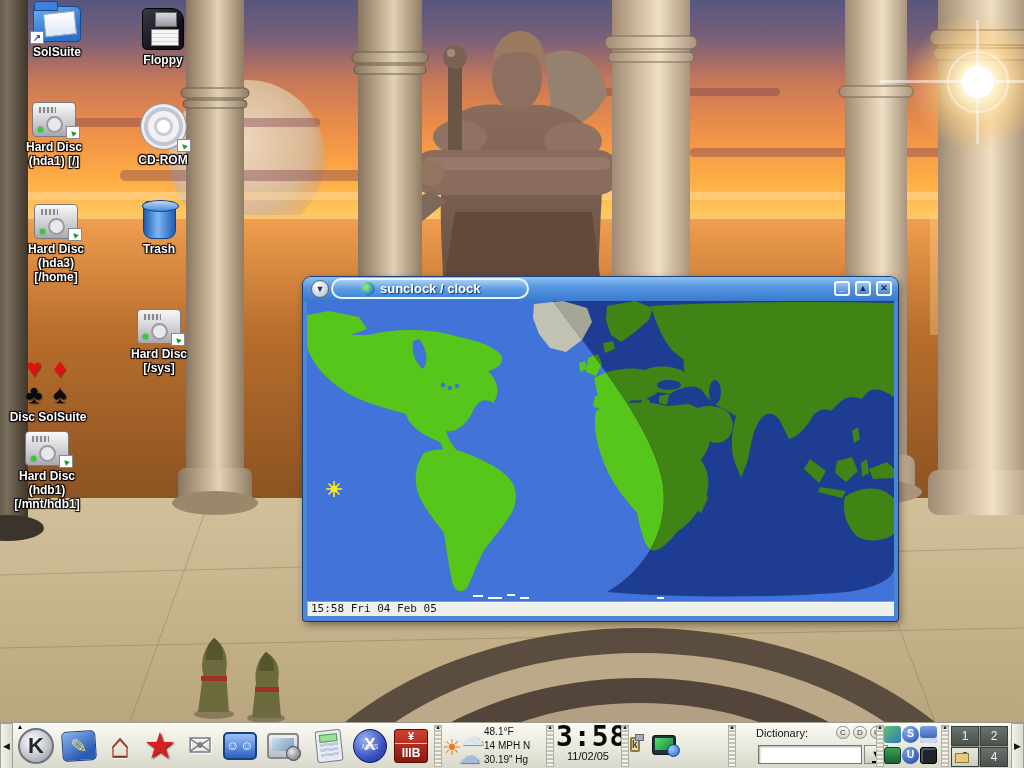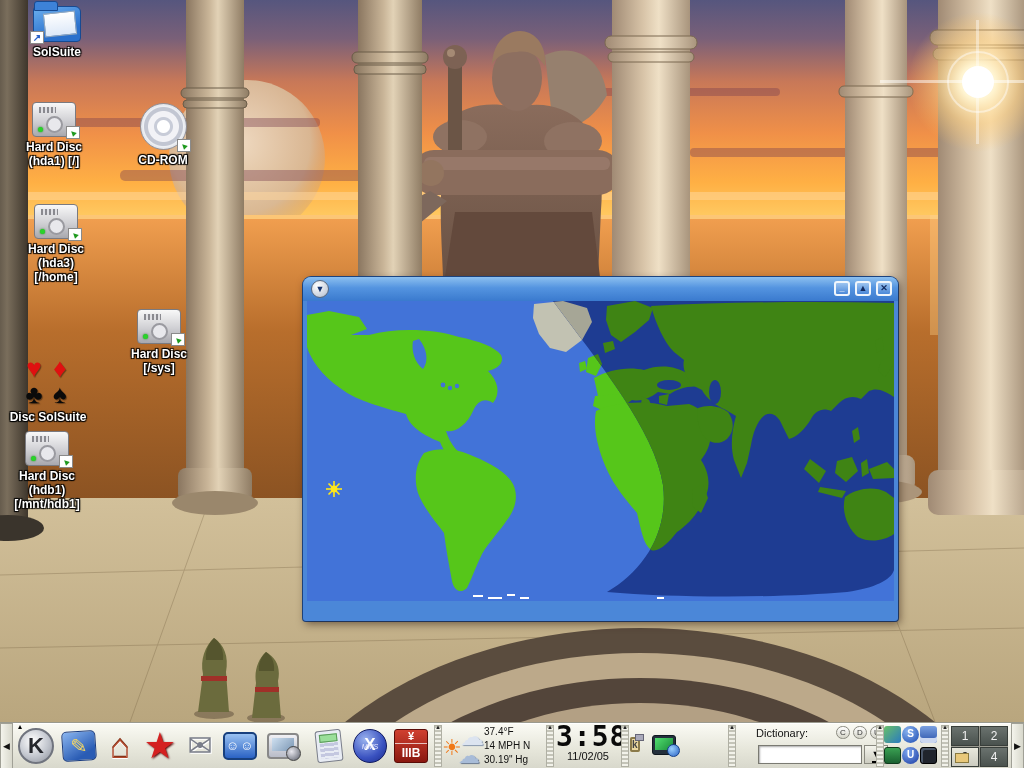--- a/index.html
+++ b/index.html
@@ -306,20 +306,26 @@
 
   <div class="dicon" style="left:11px;top:6px">
     <div class="art folder" style="width:48px">
       <span class="badge link">↗</span>
     </div>
     <div class="dlabel">
         <span>SolSuite</span>
       </div>
   </div>
 
+  <div class="dicon" style="left:117px;top:8px">
+    <div class="art floppy" style="width:42px"></div>
+    <div class="dlabel">
+        <span>Floppy</span>
+      </div>
+  </div>
 
   <div class="dicon" style="left:8px;top:102px">
     <div class="art hd" style="width:44px">
       <span class="led"></span>
         <span class="badge mount"><i>▲</i></span>
     </div>
     <div class="dlabel">
         <span>Hard Disc</span>
         <span>(hda1) [/]</span>
       </div>
@@ -339,20 +345,26 @@
       <span class="led"></span>
         <span class="badge mount"><i>▲</i></span>
     </div>
     <div class="dlabel">
         <span>Hard Disc</span>
         <span>(hda3)</span>
         <span>[/home]</span>
       </div>
   </div>
 
+  <div class="dicon" style="left:113px;top:201px">
+    <div class="art trash" style="width:33px"></div>
+    <div class="dlabel">
+        <span>Trash</span>
+      </div>
+  </div>
 
   <div class="dicon" style="left:113px;top:309px">
     <div class="art hd" style="width:44px">
       <span class="led"></span>
         <span class="badge mount"><i>▲</i></span>
     </div>
     <div class="dlabel">
         <span>Hard Disc</span>
         <span>[/sys]</span>
       </div>
@@ -378,20 +390,24 @@
     <div class="dlabel">
         <span>Hard Disc</span>
         <span>(hdb1)</span>
         <span>[/mnt/hdb1]</span>
       </div>
   </div>
 
   <div id="win">
     <div id="titlebar">
       <div class="tbtn-menu">▼</div>
+      <div class="tpill">
+        <span class="winicon"></span>
+        <span class="ttext">sunclock / clock</span>
+      </div>
       <div class="tbtns">
         <div class="tbtn min">_</div>
         <div class="tbtn">▲</div>
         <div class="tbtn">✕</div>
       </div>
     </div>
 
     <div id="maparea">
       <svg width="587" height="300" viewBox="0 0 587 300" style="display:block">
         <defs>
@@ -476,20 +492,21 @@
 
         <g stroke="#ffe81a" stroke-width="1.6">
           <line x1="19" y1="188" x2="35" y2="188"></line>
             <line x1="27" y1="180" x2="27" y2="196"></line>
           <line x1="21.5" y1="182.5" x2="32.5" y2="193.5"></line>
             <line x1="32.5" y1="182.5" x2="21.5" y2="193.5"></line>
           <circle cx="27" cy="188" r="3.4" fill="#ffe81a" stroke="none"></circle>
         </g>
       </svg>
     </div>
+    <div id="statusbar">15:58 Fri 04 Feb 05</div>
   </div>
 
   <div id="panel">
     <div class="edgebtn" style="left:0"><span>◀</span></div>
     <div class="popup-arrow">▴</div>
 
     <div class="pitem launch" style="left:17px">
         <span class="ic-k">K</span>
       </div>
     <div class="pitem launch" style="left:60px">
@@ -526,21 +543,21 @@
     <div class="handle" style="left:434px">
         <span class="ha">▴</span>
       </div>
 
     <div class="pitem ic-weather" style="left:444px">
       <span class="sun">☀</span>
       <span class="c1">☁</span>
       <span class="c2">☁</span>
     </div>
     <div class="wtxt">
-      <div>37.4°F</div>
+      <div>48.1°F</div>
       <div>14 MPH N</div>
       <div>30.19" Hg</div>
     </div>
 
     <div class="handle" style="left:546px">
         <span class="ha">▴</span>
       </div>
 
     <div class="clock">
       <div class="time">3:58</div>

